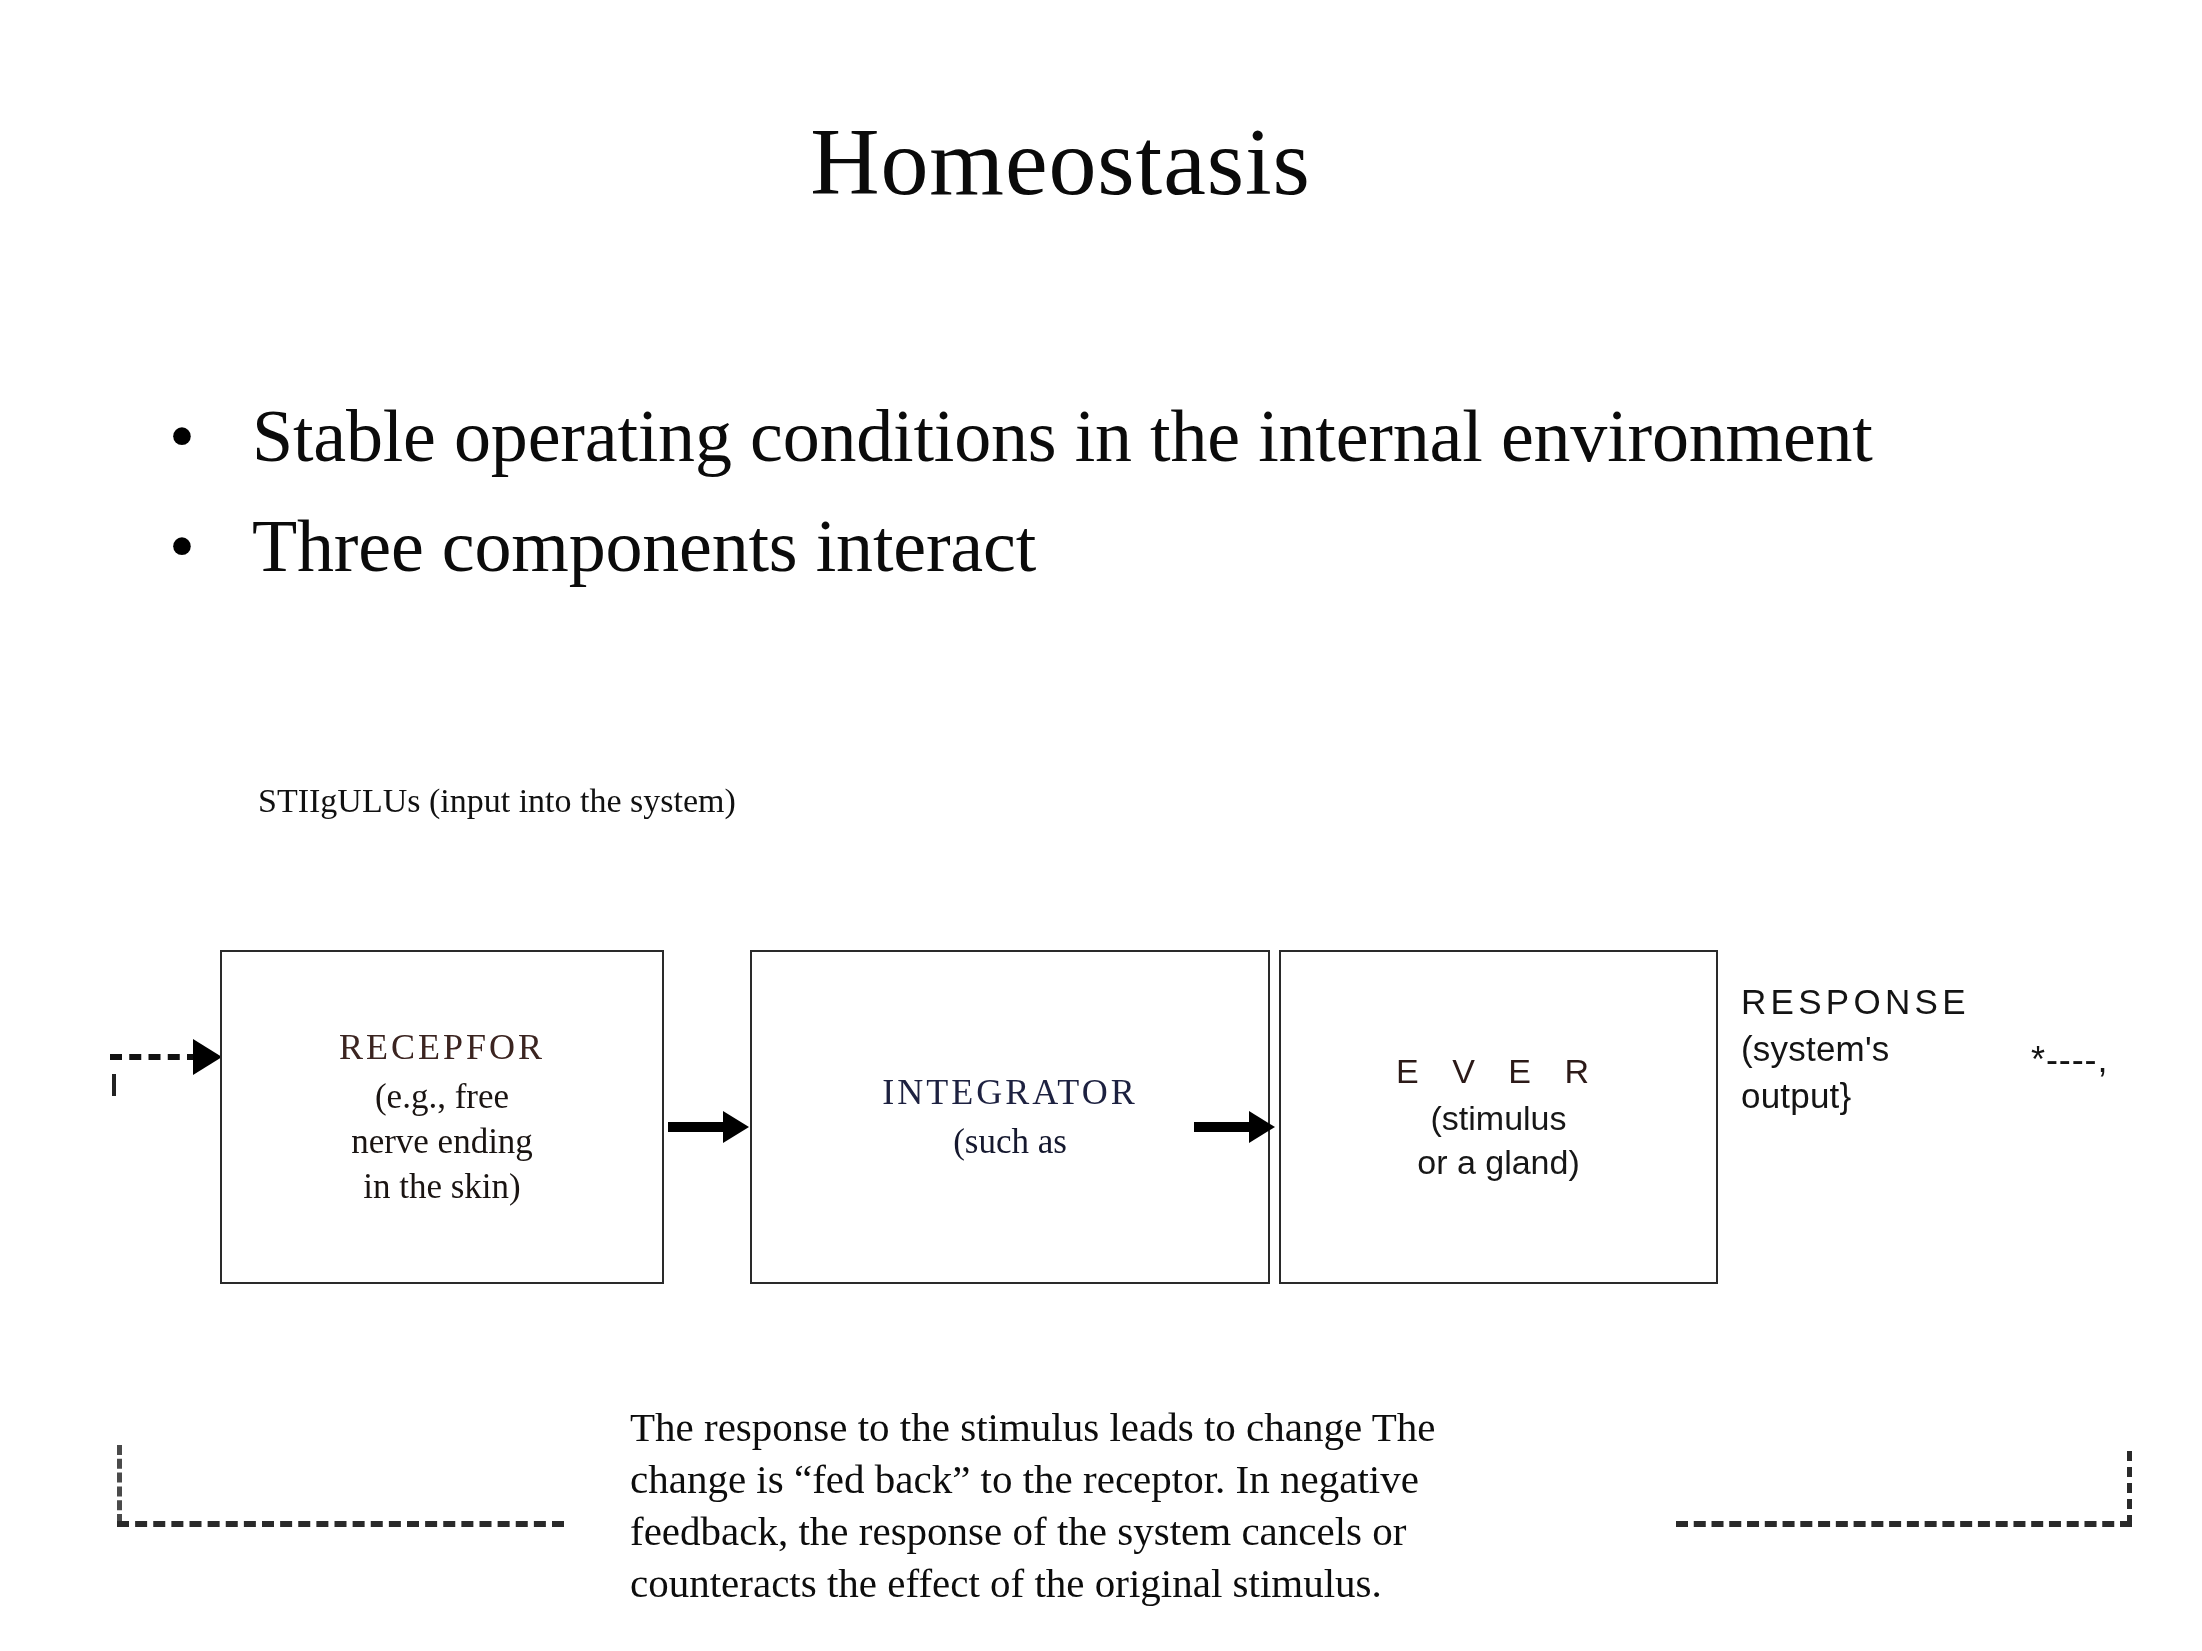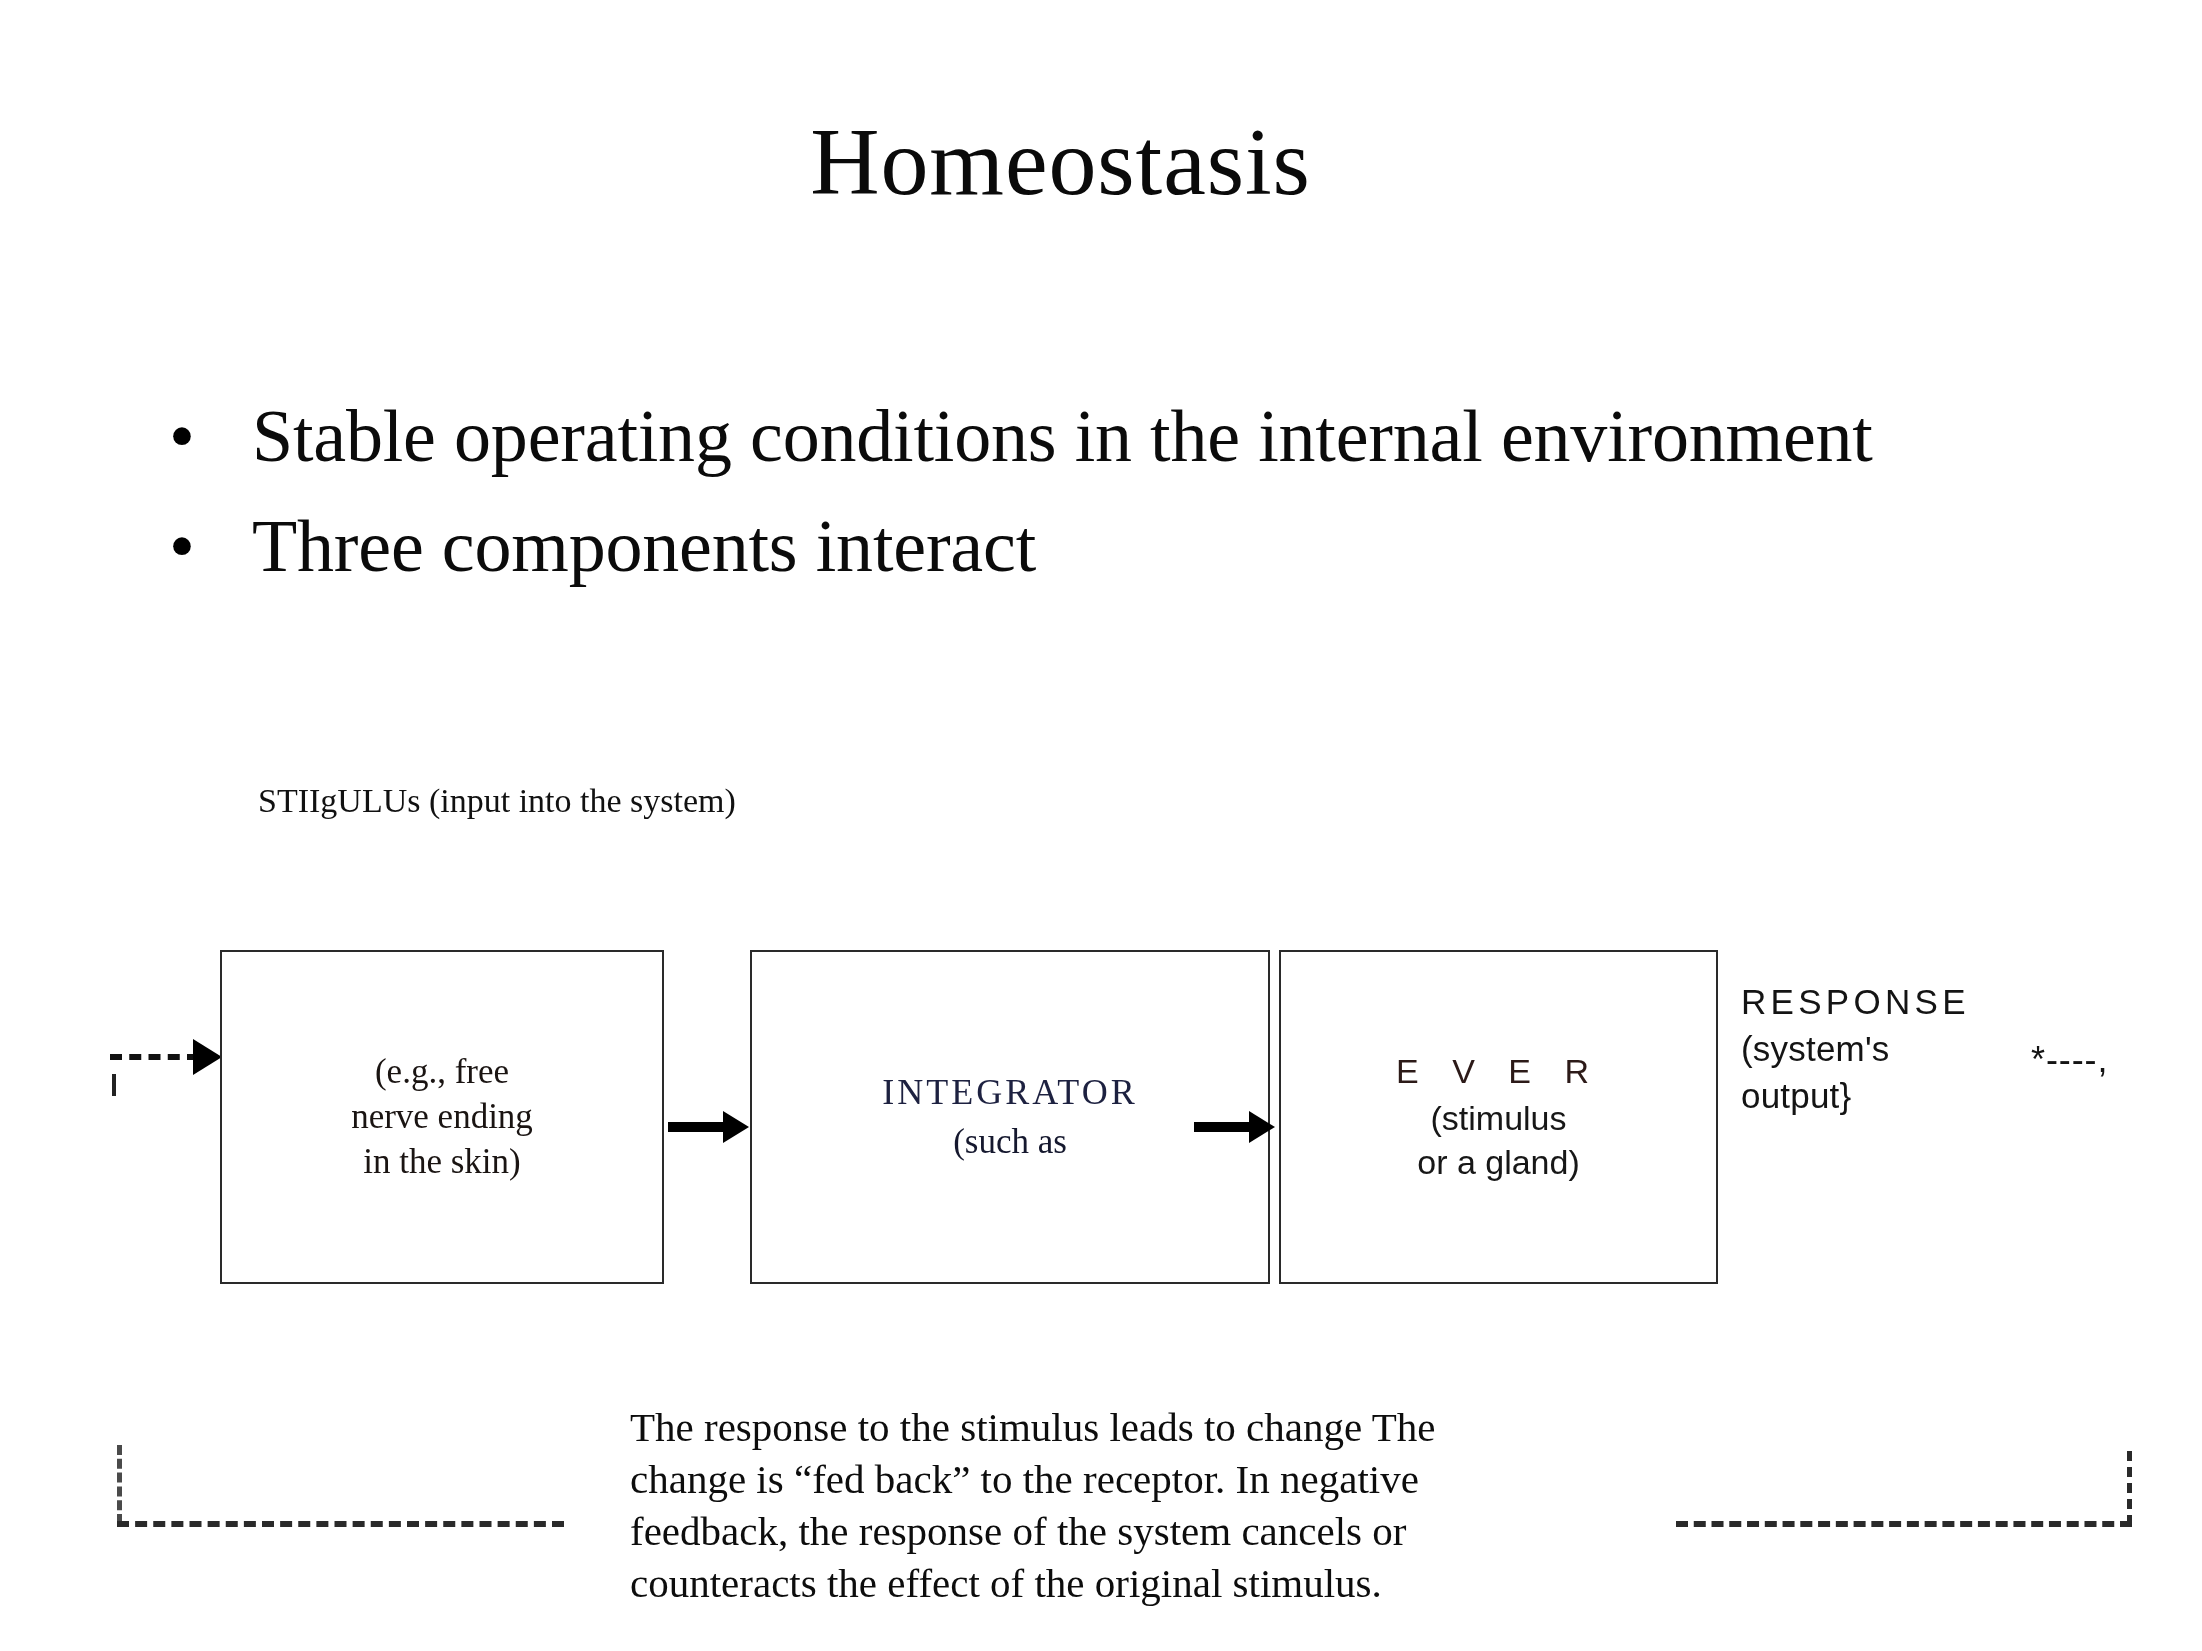--- a/index.html
+++ b/index.html
@@ -290,20 +290,21 @@
 <div id="diagram">
 
   <div id="input-dashed-arrow">
     <span class="dash-shaft"></span>
     <span class="head"></span>
   </div>
   <div id="input-dashed-tick"></div>
 
   <div class="flow-box" id="box-receptor">
     <div class="box-inner">
+      <div class="box-heading">RECEPFOR</div>
       <div class="box-sub">(e.g., free</div>
       <div class="box-sub">nerve ending</div>
       <div class="box-sub">in the skin)</div>
     </div>
   </div>
 
   <div class="arrow-solid" id="arrow-receptor-integrator">
     <span class="shaft"></span>
     <span class="head"></span>
   </div>

